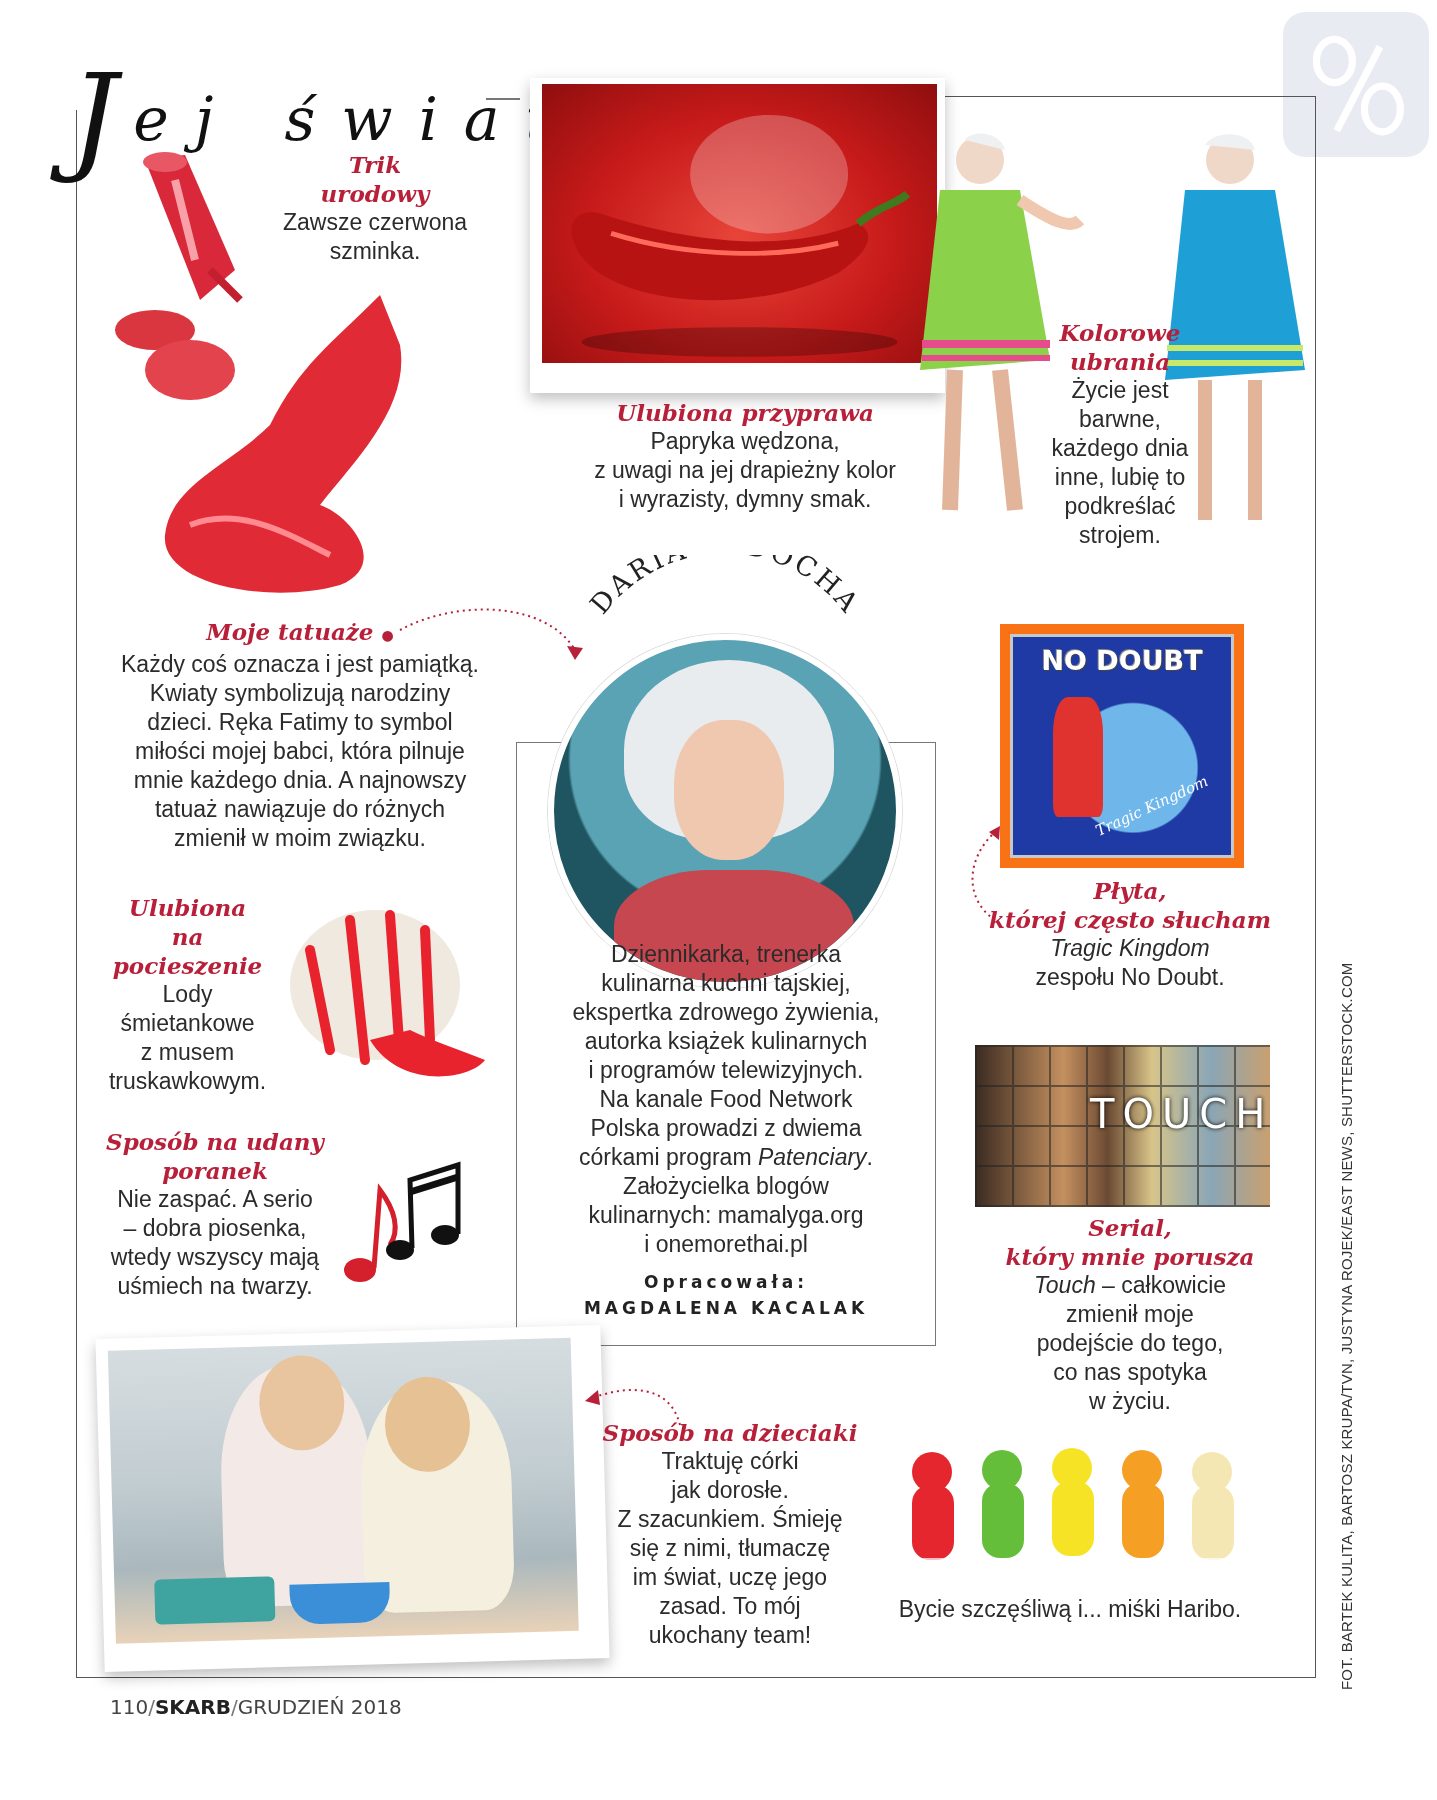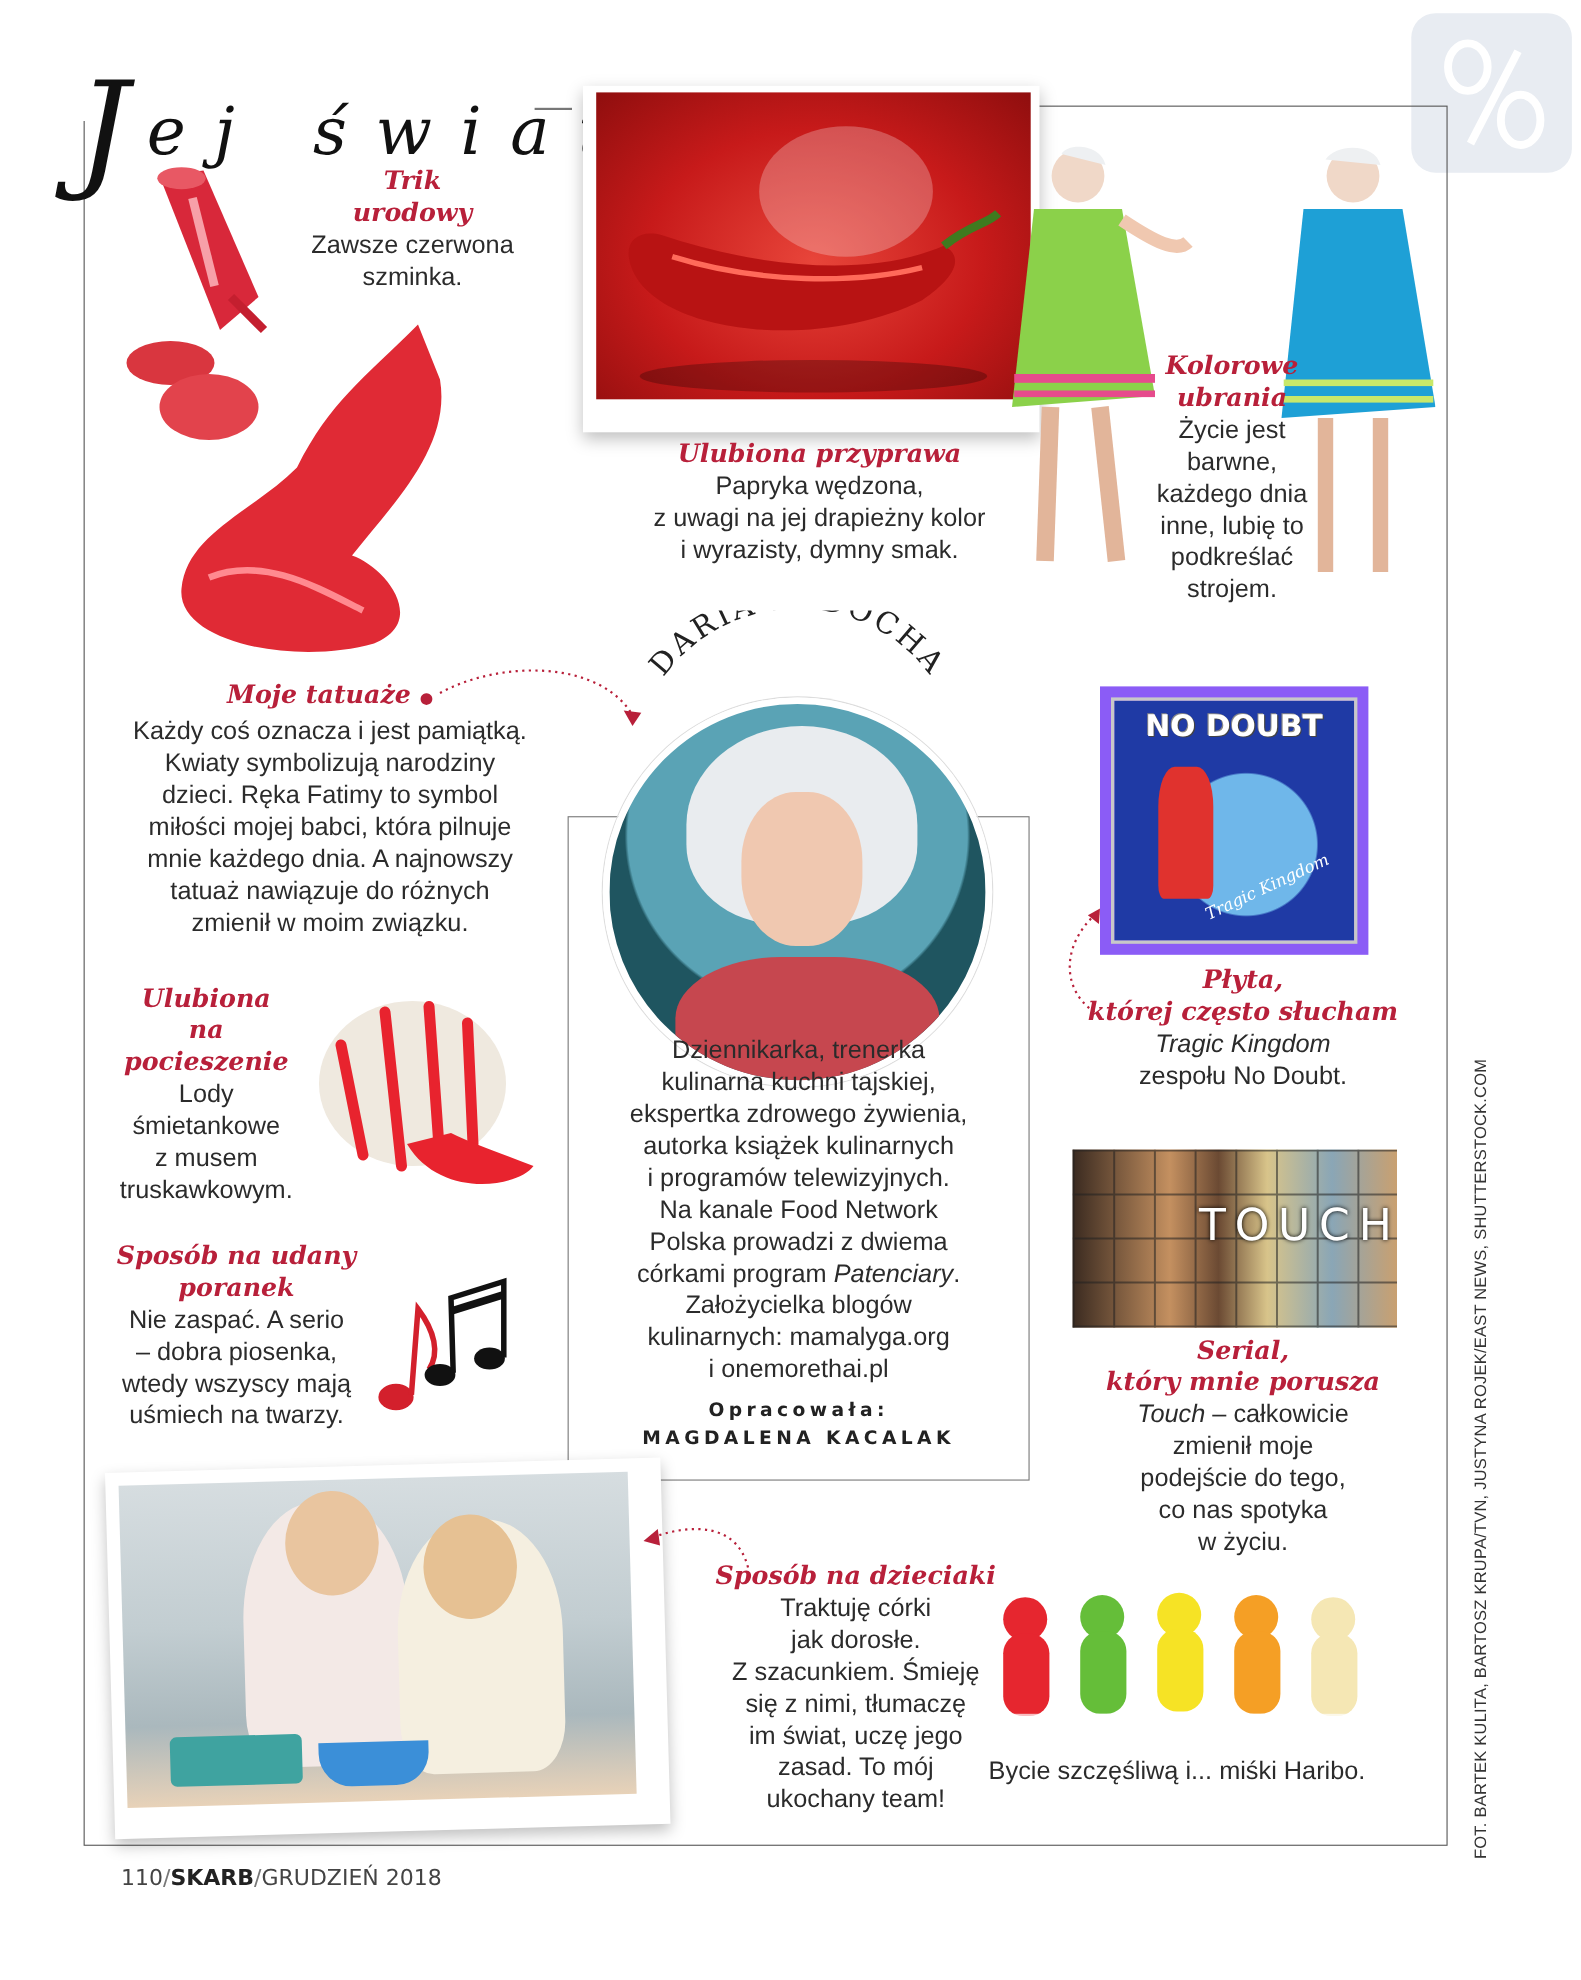--- a/index.html
+++ b/index.html
@@ -36,21 +36,21 @@
 
   .portrait { position: absolute; left: 548px; top: 634px; width: 354px; height: 354px; border-radius: 50%;
               background: radial-gradient(circle at 50% 35%, #f2d6c2 0 14%, #d8e2ea 15% 28%, #5aa3b5 29% 55%, #1f5560 56% 100%);
               border: 6px solid #fff; box-shadow: 0 0 0 1px #ddd; overflow: hidden; }
   .portrait .hair { position: absolute; left: 70px; top: 20px; width: 210px; height: 180px; border-radius: 50% 50% 40% 40%; background: #e9ecef; }
   .portrait .face { position: absolute; left: 120px; top: 80px; width: 110px; height: 140px; border-radius: 45%; background: #f0c8b0; }
   .portrait .top { position: absolute; left: 60px; top: 230px; width: 240px; height: 140px; border-radius: 40% 40% 0 0; background: #c6474f; }
 
   .arc-name { position: absolute; left: 560px; top: 555px; width: 330px; height: 120px; }
 
-  .album { left: 1000px; top: 624px; width: 244px; height: 244px; background: #8b5cf6; padding: 10px; }
+  .album { left: 1000px; top: 624px; width: 244px; height: 244px; background: #f97316; padding: 10px; }
   .album-inner { width: 100%; height: 100%; border: 3px solid #c8c8c8; background: radial-gradient(circle at 55% 60%, #6fb7ea 0 36%, #1f3aa5 37% 100%); position: relative; }
   .album-title { position: absolute; top: 8px; left: 0; right: 0; text-align: center; font-family: "DejaVu Sans", sans-serif; font-weight: bold; font-size: 27px; color: #fff; text-shadow: 1px 1px 0 #444, -1px -1px 0 #888; }
   .album-figure { position: absolute; left: 40px; top: 60px; width: 50px; height: 120px; background: #e0322e; border-radius: 30% 30% 10% 10%; }
 
   .touch { left: 975px; top: 1045px; width: 295px; height: 162px; background: linear-gradient(90deg, #3a2a20 0%, #c49060 30%, #6b4a33 45%, #d8c48a 60%, #8aa6b6 80%, #c9a070 100%); }
   .touch-grid { position: absolute; inset: 0; background-image: linear-gradient(#222 2px, transparent 2px), linear-gradient(90deg, #222 2px, transparent 2px); background-size: 37px 40px; opacity: 0.55; }
   .touch-word { position: absolute; left: 115px; top: 46px; font-family: "DejaVu Sans", sans-serif; font-size: 40px; letter-spacing: 8px; color: #fff; text-shadow: 0 0 4px #000; }
 
   .kids-frame { left: 100px; top: 1332px; width: 505px; height: 333px; background: #fff; transform: rotate(-1.6deg); box-shadow: 0 6px 14px rgba(0,0,0,0.25); padding: 12px 30px 28px 12px; }
   .kids { width: 100%; height: 100%; background: linear-gradient(180deg, #d6dde0 0%, #c2cdd1 45%, #aab8bd 75%, #e8d2b8 100%); position: relative; overflow: hidden; }
@@ -299,21 +299,21 @@
     <div class="tray"></div>
     <div class="bowl"></div>
   </div>
 </div>
 
 <svg class="dotted" style="left:580px;top:1375px;width:110px;height:60px" viewBox="0 0 110 60">
   <path d="M100 50 C 90 10, 50 10, 15 22" stroke="#b8203a" stroke-width="2" stroke-dasharray="2 4" fill="none"></path>
   <path d="M5 26 L18 15 L20 30 Z" fill="#b8203a"></path>
 </svg>
 
-<div class="block" style="left:600px;top:1418px;width:260px;margin-left:48px;">
+<div class="block" style="left:600px;top:1418px;width:260px;">
   <div class="heading">Sposób na dzieciaki</div>
   <div class="body-text">Traktuję córki</div>
   <div class="body-text">jak dorosłe.</div>
   <div class="body-text">Z szacunkiem. Śmieję</div>
   <div class="body-text">się z nimi, tłumaczę</div>
   <div class="body-text">im świat, uczę jego</div>
   <div class="body-text">zasad. To mój</div>
   <div class="body-text">ukochany team!</div>
 </div>
 

